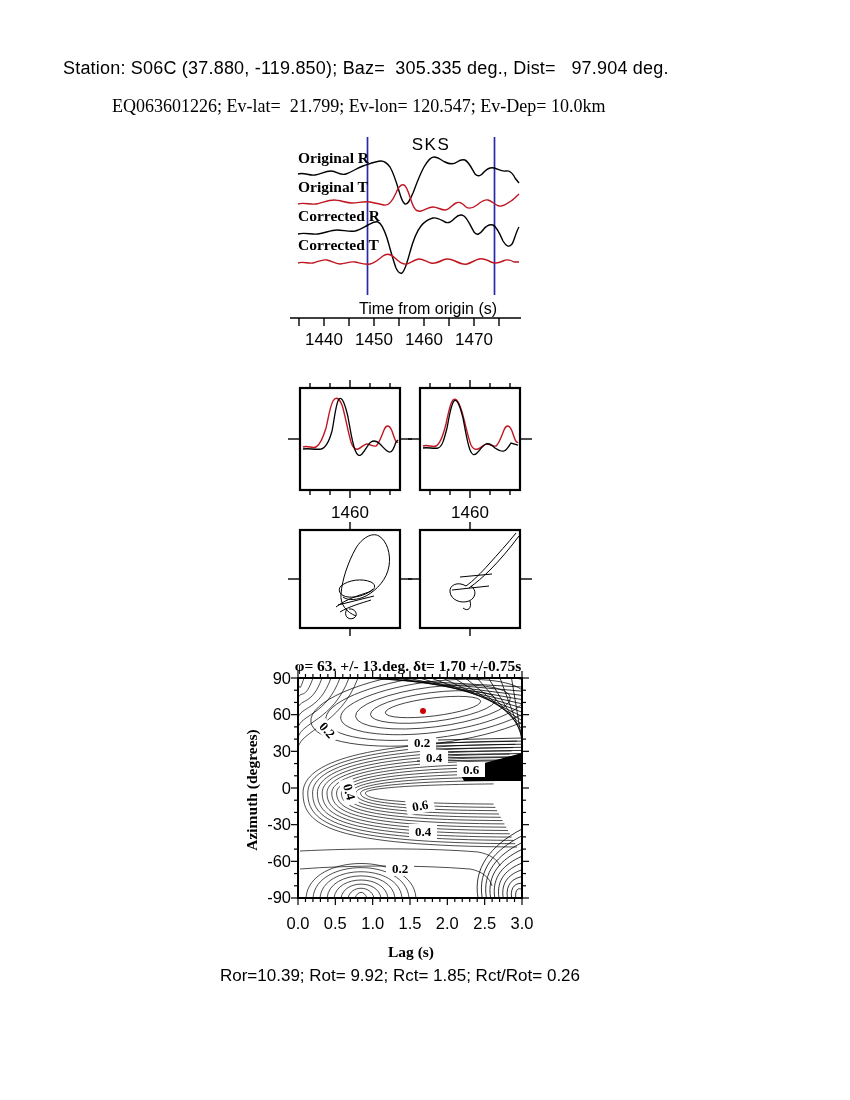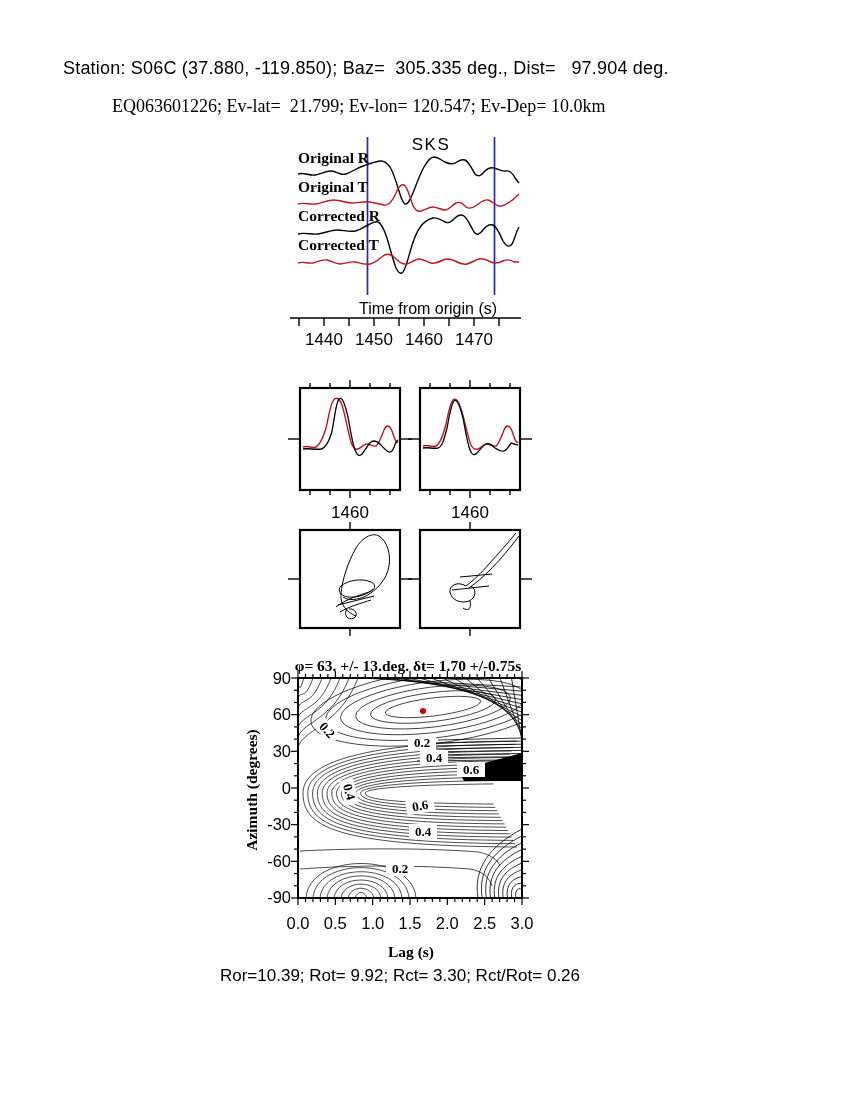--- a/index.html
+++ b/index.html
@@ -368,14 +368,14 @@
       <text x="372.7" y="929" text-anchor="middle" class="sans" font-size="16.5">1.0</text>
       <text x="410" y="929" text-anchor="middle" class="sans" font-size="16.5">1.5</text>
       <text x="447.3" y="929" text-anchor="middle" class="sans" font-size="16.5">2.0</text>
       <text x="484.7" y="929" text-anchor="middle" class="sans" font-size="16.5">2.5</text>
       <text x="522" y="929" text-anchor="middle" class="sans" font-size="16.5">3.0</text>
 
       <text x="411" y="957" text-anchor="middle" class="serifb" font-size="15.5">Lag (s)</text>
     </g>
   </svg>
 
-  <div class="footer">Ror=10.39; Rot= 9.92; Rct= 3.30; Rct/Rot= 0.26</div>
+  <div class="footer">Ror=10.39; Rot= 9.92; Rct= 1.85; Rct/Rot= 0.26</div>
 </div>
 
 </body></html>

